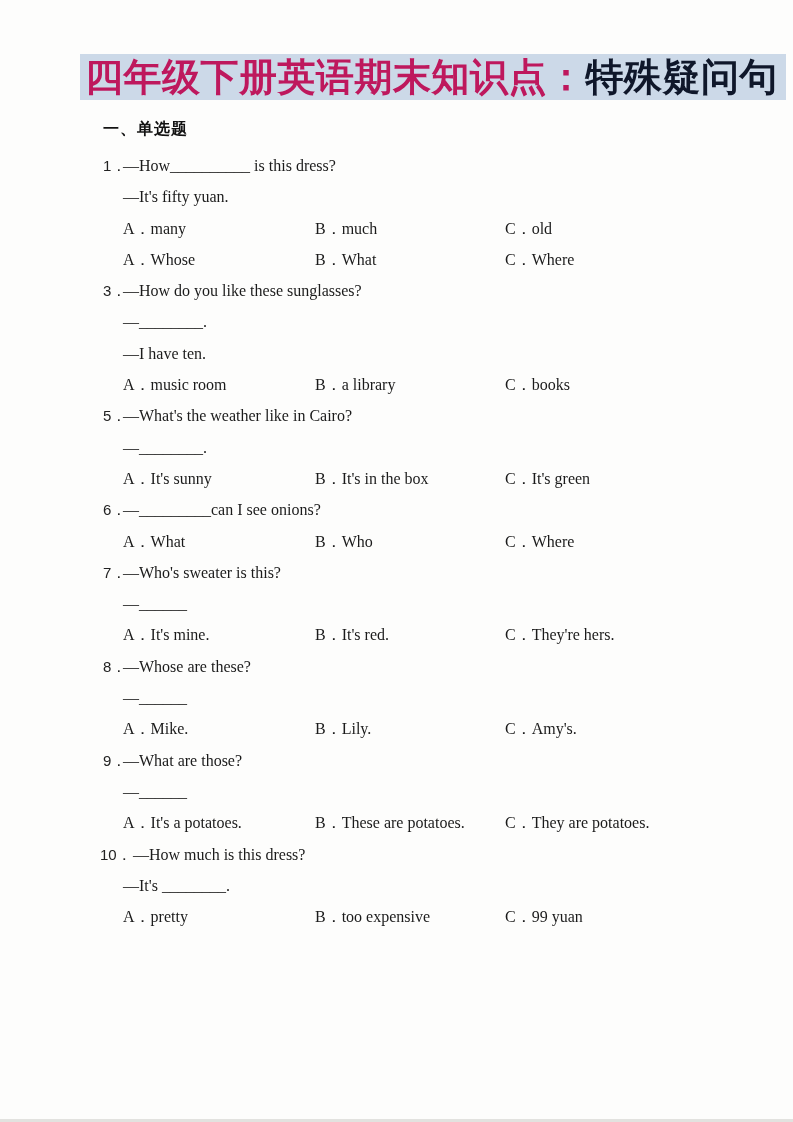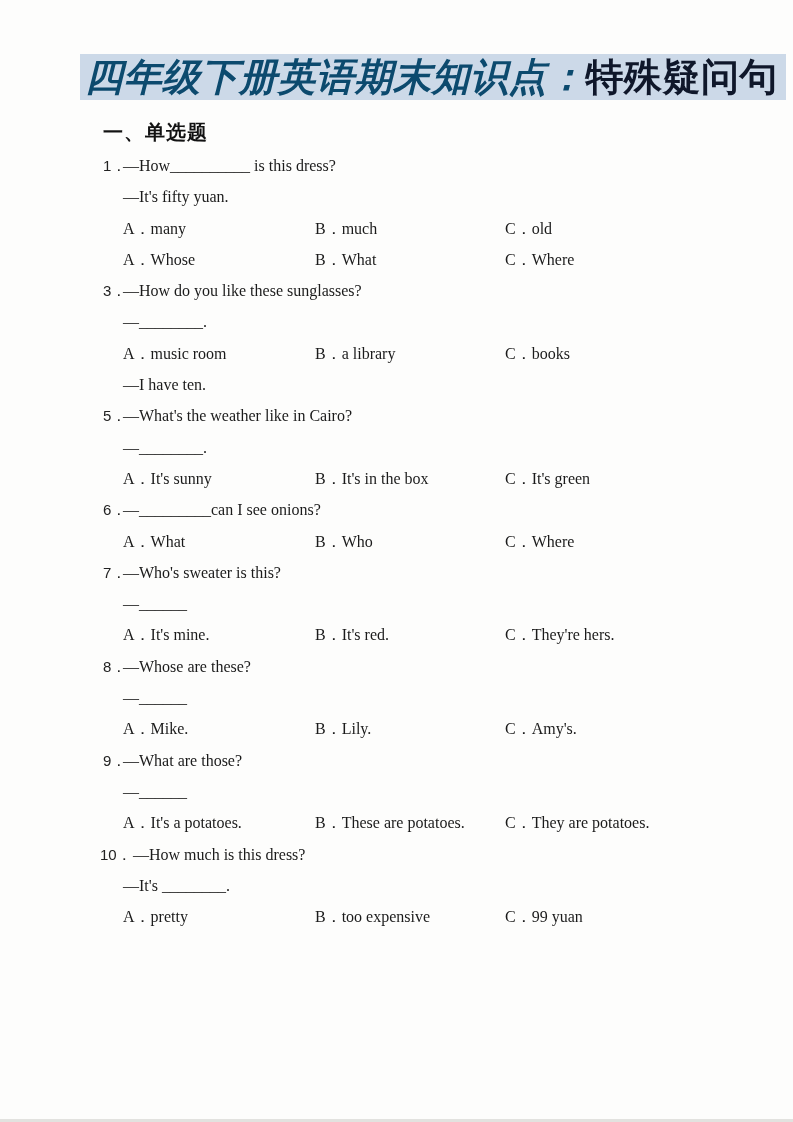--- a/index.html
+++ b/index.html
@@ -35,21 +35,21 @@
     letter-spacing: 0.5px;
   }
   .title-main { color: #14305e; }
   .title-red  { color: #f20c0c; }
   .section-heading {
     position: absolute;
     left: 103px;
     top: 119px;
     font-family: Liberation Mono, monospace;
     font-weight: bold;
-    font-size: 20px;
+    font-size: 16px;
     color: #121212;
     letter-spacing: 1px;
   }
   .questions {
     position: absolute;
     left: 0;
     top: 150px;
     width: 100%;
     font-family: "Liberation Serif", "DejaVu Serif", serif;
     font-size: 16px;
@@ -78,41 +78,41 @@
   .opt { display: inline-block; }
   .opt:nth-child(1) { width: 192px; }
   .opt:nth-child(2) { width: 190px; }
 </style>
 </head>
 <body>
 
 <div class="page">
 
   <div class="title-bar" style="background: rgb(204, 217, 232);">
-    <span class="title-main" style="color: #0c4a6e; font-style: italic;">四年级下册英语期末知识点：</span><span class="title-red" style="color: #0f172a;">特殊疑问句</span>
+    <span class="title-main" style="color: #be185d;">四年级下册英语期末知识点：</span><span class="title-red" style="color: #0f172a;">特殊疑问句</span>
   </div>
 
   <div class="section-heading">一、单选题</div>
 
   <div class="questions">
       <div class="question">
         <div class="q-line"><span class="q-num">1．</span><span>—How__________ is this dress?</span></div>
         <div class="q-line q-answer"><span>—It's fifty yuan.</span></div>
         <div class="q-line q-options"><span class="opt">A．many</span><span class="opt">B．much</span><span class="opt">C．old</span></div>
       </div>
       <div class="question">
         <div class="q-line q-options"><span class="opt">A．Whose</span><span class="opt">B．What</span><span class="opt">C．Where</span></div>
       </div>
       <div class="question">
         <div class="q-line"><span class="q-num">3．</span><span>—How do you like these sunglasses?</span></div>
         <div class="q-line q-answer"><span>—________.</span></div>
       </div>
       <div class="question">
+        <div class="q-line q-answer"><span>—I have ten.</span></div>
         <div class="q-line q-options"><span class="opt">A．music room</span><span class="opt">B．a library</span><span class="opt">C．books</span></div>
-        <div class="q-line q-answer"><span>—I have ten.</span></div>
       </div>
       <div class="question">
         <div class="q-line"><span class="q-num">5．</span><span>—What's the weather like in Cairo?</span></div>
         <div class="q-line q-answer"><span>—________.</span></div>
         <div class="q-line q-options"><span class="opt">A．It's sunny</span><span class="opt">B．It's in the box</span><span class="opt">C．It's green</span></div>
       </div>
       <div class="question">
         <div class="q-line"><span class="q-num">6．</span><span>—_________can I see onions?</span></div>
         <div class="q-line q-options"><span class="opt">A．What</span><span class="opt">B．Who</span><span class="opt">C．Where</span></div>
       </div>

